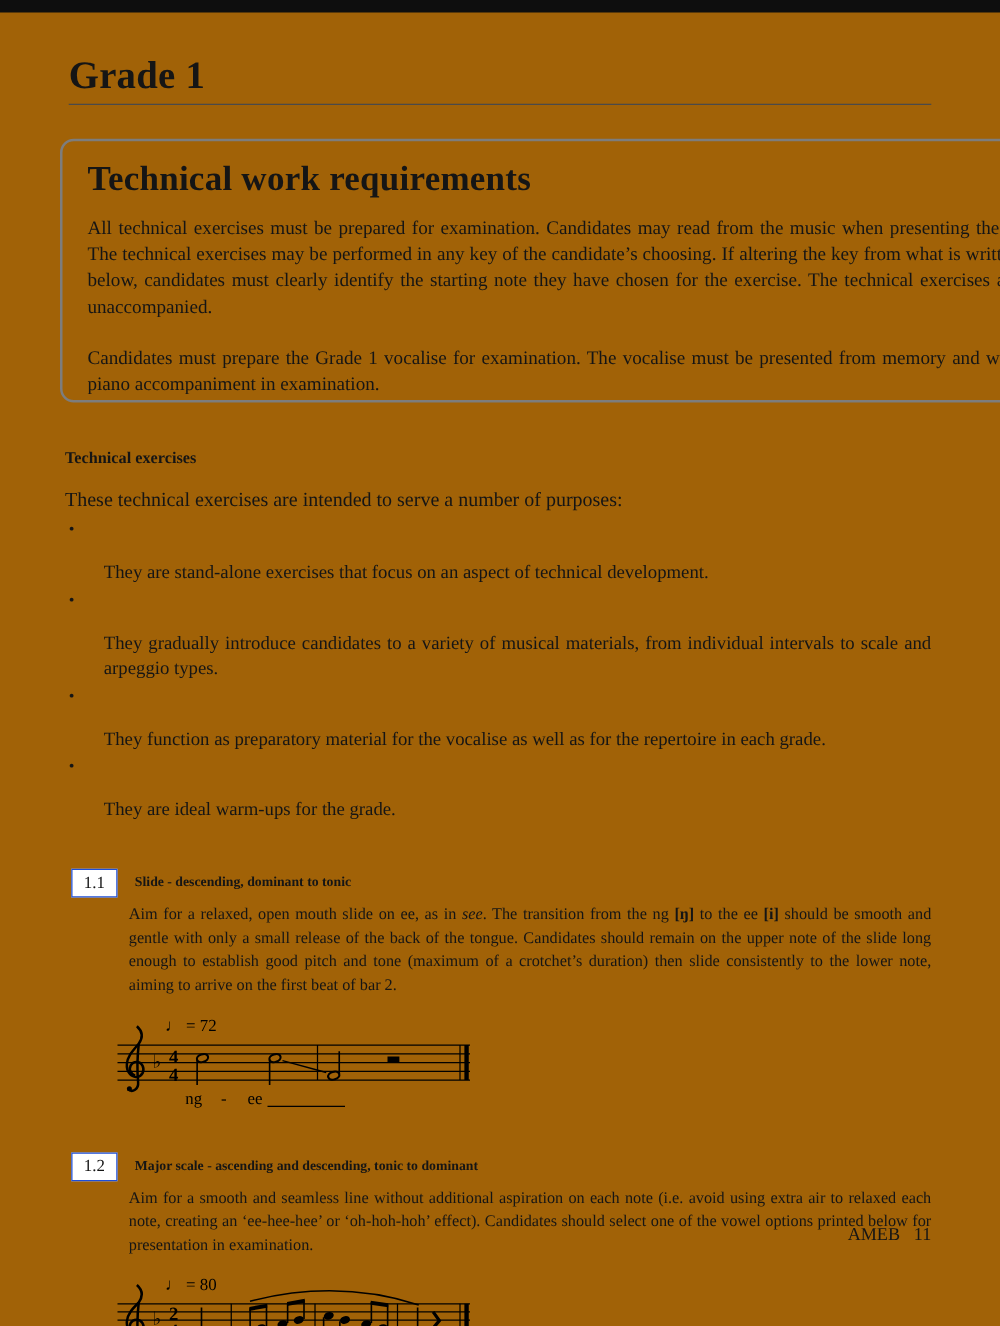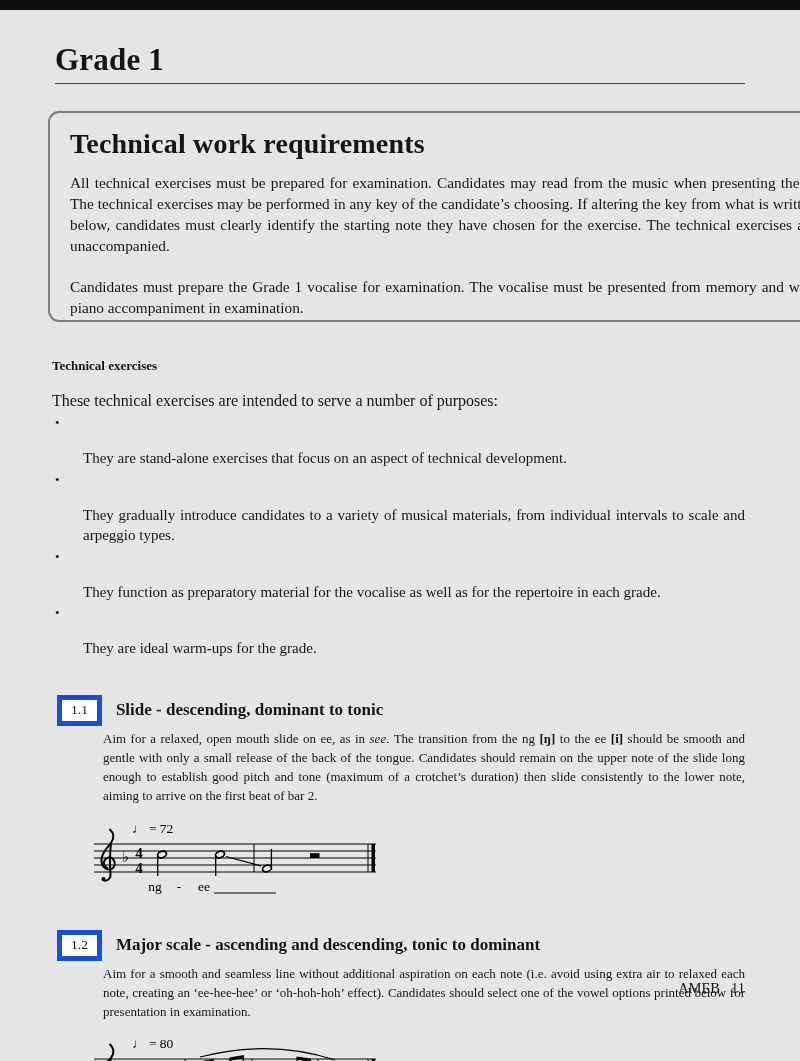--- a/index.html
+++ b/index.html
@@ -1,18 +1,18 @@
 <!DOCTYPE html>
 <html><head>
 <meta charset="utf-8">
 <style>
   * { box-sizing: border-box; margin: 0; padding: 0; }
   html, body { background: #ffffff; }
   body { width: 800px; font-family: "Liberation Serif", "DejaVu Serif", serif; color: #151515; }
-  .page { position: relative; width: 800px; height: 1061px; background: #e5e5e5; overflow: hidden; }
+  .page { position: relative; width: 800px; height: 1061px; background: #a16207; overflow: hidden; }
 
   .topbar { position: absolute; top: 0; left: 0; width: 800px; height: 10px; background: #0e0e0e; }
 
   h1.grade { margin: 42px 0 0 55px; font-size: 31px; font-weight: bold; letter-spacing: 0.2px; }
   .header-rule { margin: 5px 55px 0 55px; border: none; border-top: 1.6px solid #4a4a4a; }
 
   .req-box { margin: 27px 0 0 48px; width: 790px; border: 2px solid #7d7d7d; border-radius: 11px; padding: 13px 20px 2px 20px; }
   .req-box h2 { font-size: 28px; font-weight: bold; margin: 2px 0 12px 0; letter-spacing: 0.2px; }
   .req-box p { font-size: 15.3px; line-height: 21px; text-align: justify; }
   .req-box p + p { margin-top: 20px; }
@@ -22,22 +22,22 @@
 
   .bullets { margin: 1px 0 0 55px; width: 690px; }
   .bullet-row { display: flex; font-size: 15px; line-height: 20.5px; }
   .bullet-dot { width: 28px; flex: 0 0 28px; font-size: 13px; padding-top: 1px; }
   .bullet-text { flex: 1; text-align: justify; margin-top: 36px; }
 
   .exercise { margin-left: 57px; width: 688px; }
   .ex-1 { margin-top: 36px; }
   .ex-2 { margin-top: 30px; }
   .ex-head { display: flex; align-items: center; gap: 14px; }
-  .ex-num { border: 5px solid #1d4ed8; background: #fff; font-size: 13.5px; padding: 2px 9px 3px 9px; line-height: 16px; }
-  .ex-title { font-size: 17px; font-weight: bold; }
+  .ex-num { border: 1px solid #1d4ed8; background: #fff; font-size: 13.5px; padding: 2px 9px 3px 9px; line-height: 16px; }
+  .ex-title { font-size: 11px; font-weight: bold; }
   .ex-body { margin: 3px 0 0 46px; width: 642px; font-size: 13px; line-height: 19px; text-align: justify; }
   .ex-music { display: block; margin: 11px 0 0 33px; }
 
   .music-text { font-family: "Liberation Serif", "DejaVu Sans", serif; fill: #000; }
   .tempo-text { font-size: 13.5px; }
   .timesig { font-size: 15px; font-weight: bold; }
   .flat-glyph { font-size: 15px; }
   .lyric-text { font-size: 13.5px; }
   .staff-line, .bar-line { stroke: #000; stroke-width: 1; }
   .stem { stroke: #000; stroke-width: 1.3; }

